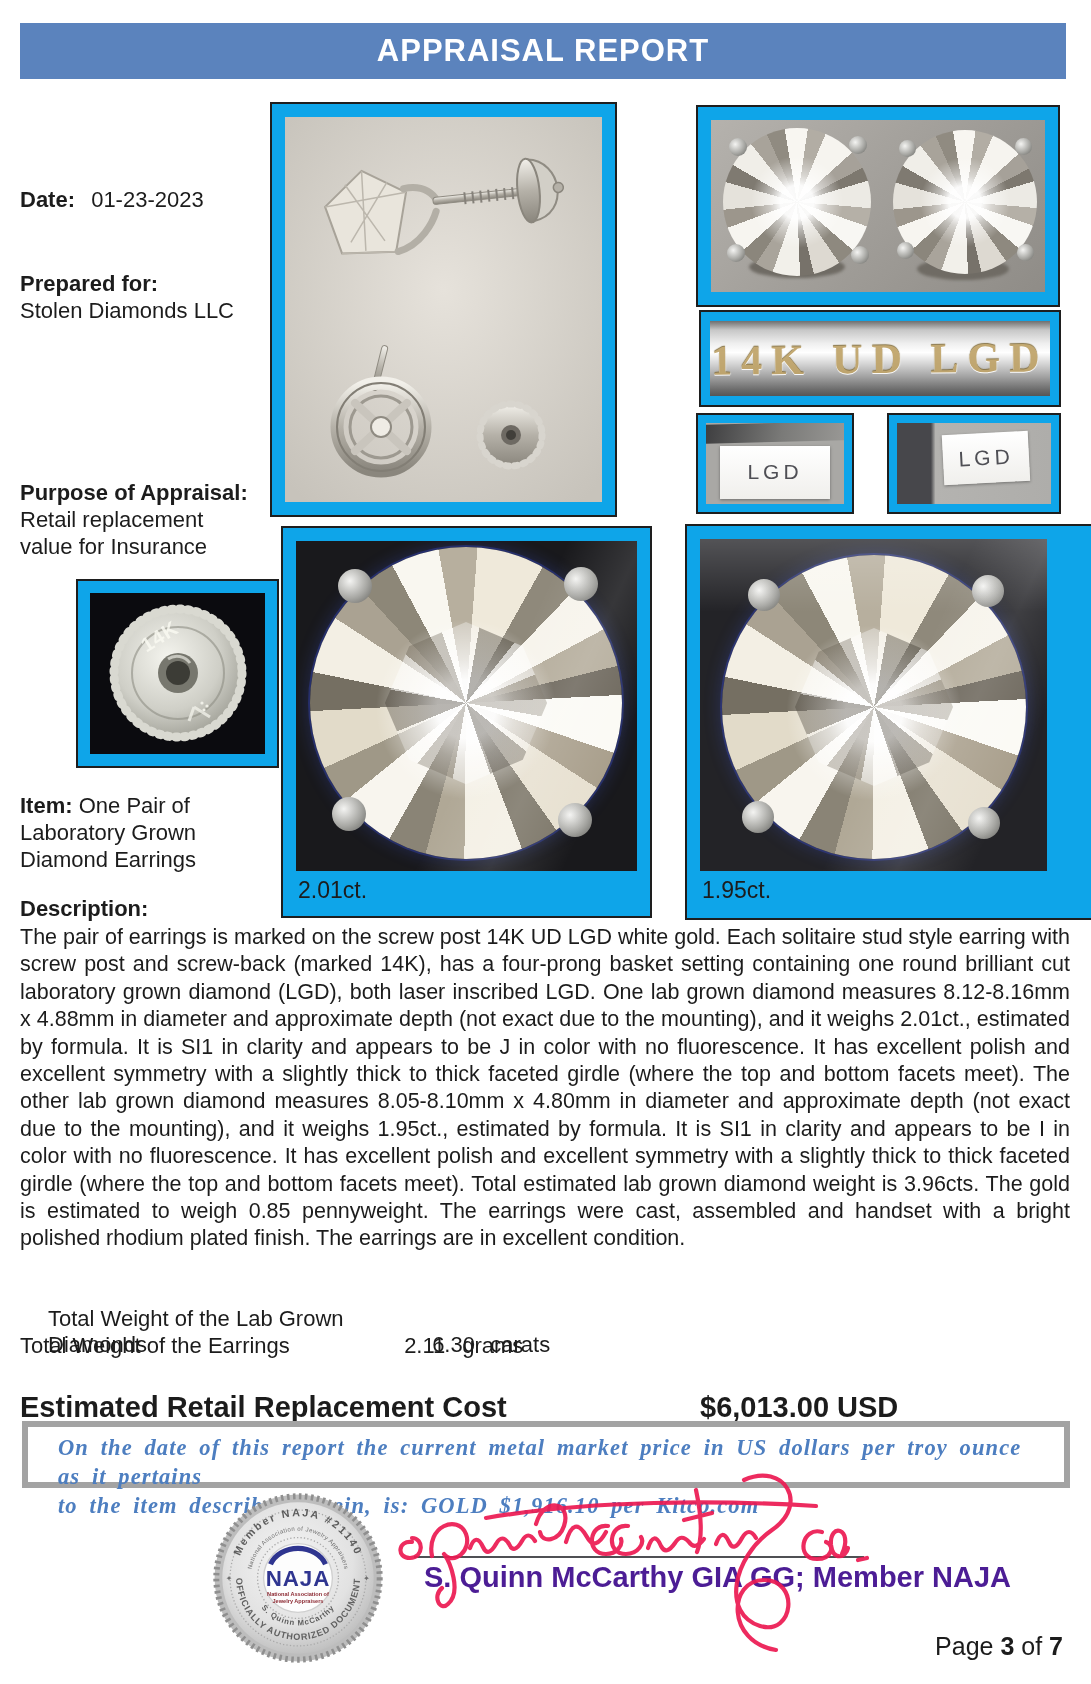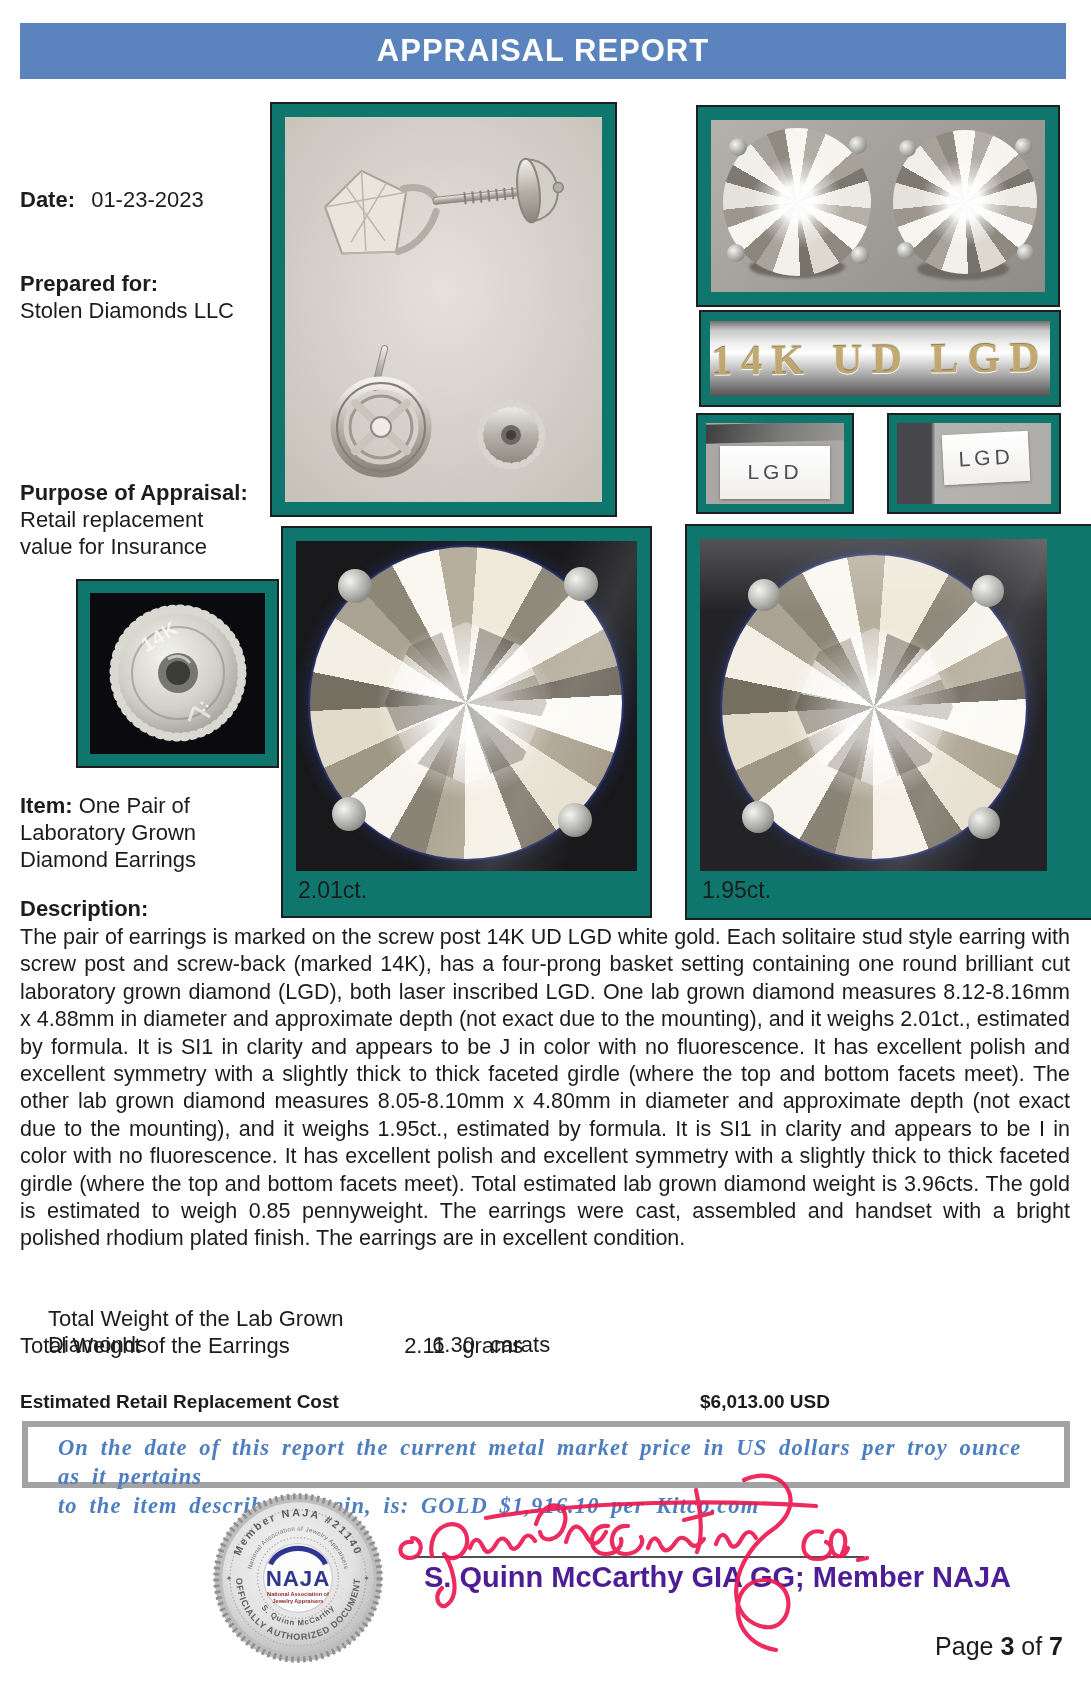--- a/index.html
+++ b/index.html
@@ -10,21 +10,21 @@
   
   .header-bar{left:20px;top:23px;width:1046px;height:56px;background:#5b83bd;
               display:flex;align-items:center;justify-content:center;}
   .header-title{color:#ffffff;font-weight:bold;font-size:31px;letter-spacing:1px;}
 
   
   .meta{font-size:22px;line-height:27px;}
   .bold{font-weight:bold;}
 
   
-  .frame{position:absolute;background:#0f766e;border:2px solid #1e1e1e;box-sizing:border-box;}
+  .frame{position:absolute;background:#0ea5e9;border:2px solid #1e1e1e;box-sizing:border-box;}
   .photo{position:relative;overflow:hidden;}
   .caption{font-size:23px;color:#1c1c1c;padding:6px 2px 0 2px;}
 
   
   .diam{position:absolute;border-radius:50%;
     background:conic-gradient(from 30deg,#f6f4ef 0 5%,#a6a199 5% 9%,#7d786f 9% 12%,#eceae4 12% 18%,
       #b5b0a7 18% 22%,#f8f7f3 22% 28%,#8e897f 28% 32%,#ddd9d1 32% 38%,#77726a 38% 41%,#f2f0ea 41% 47%,
       #a9a49b 47% 51%,#8b867c 51% 55%,#f7f5f0 55% 61%,#9c968c 61% 65%,#e5e2db 65% 71%,#7f7a71 71% 75%,
       #f0eee8 75% 81%,#a8a39a 81% 85%,#908b81 85% 89%,#f8f6f1 89% 94%,#b2ada4 94% 98%,#f6f4ef 98% 100%);}
   .diam::before{content:'';position:absolute;inset:0;border-radius:50%;
@@ -69,21 +69,21 @@
     box-shadow:0 1px 3px rgba(0,0,0,.35);display:flex;align-items:center;justify-content:center;
     font-size:21px;letter-spacing:4px;color:#4f4f55;}
   .lgd-photo-r{background:linear-gradient(90deg,#47474b 0%,#47474b 22%,#b4b3b0 25%,#aeadaa 100%);}
 
   
   .desc{font-size:21.5px;line-height:27.4px;text-align:justify;}
 
   .totline{font-size:22px;}
   .tot-num{display:inline-block;min-width:52px;}
 
-  .costline{font-size:19px;font-weight:bold;}
+  .costline{font-size:29px;font-weight:bold;}
 
   .notebox{left:22px;top:1421px;width:1048px;height:67px;border:6px solid #a3a3a3;box-sizing:border-box;}
   .notetext{font-family:"Liberation Serif",serif;font-style:italic;font-weight:bold;color:#4d7ec0;
     font-size:22.5px;line-height:29px;letter-spacing:1.1px;word-spacing:5px;padding:6px 10px 0 30px;}
 
   .sig-underline{left:414px;top:1556px;width:450px;height:2px;background:#4f5054;}
   .sig-name{left:424px;top:1561px;font-size:29px;font-weight:600;color:#4c1d95;}
   .pageno{right:28px;top:1632px;font-size:25px;color:#1c1c1c;}
 </style>
 </head>

